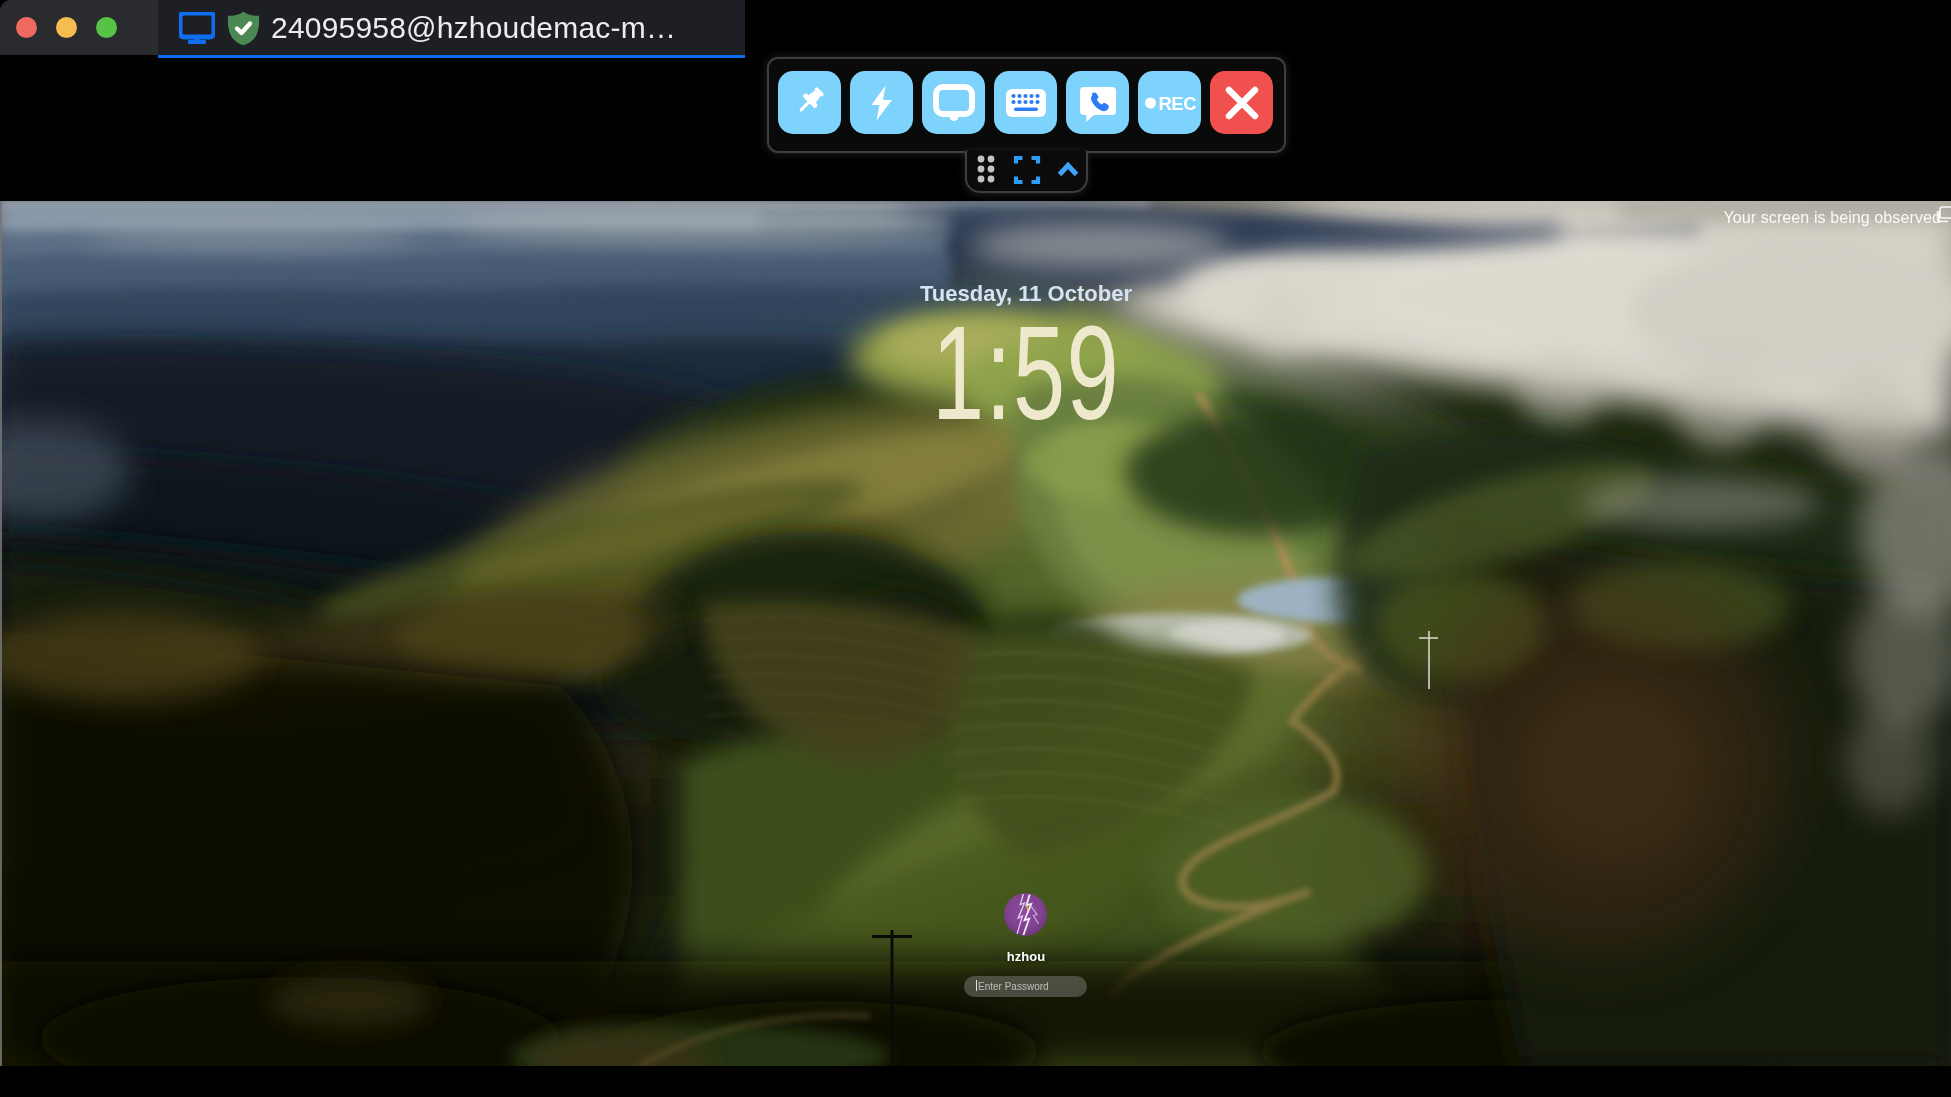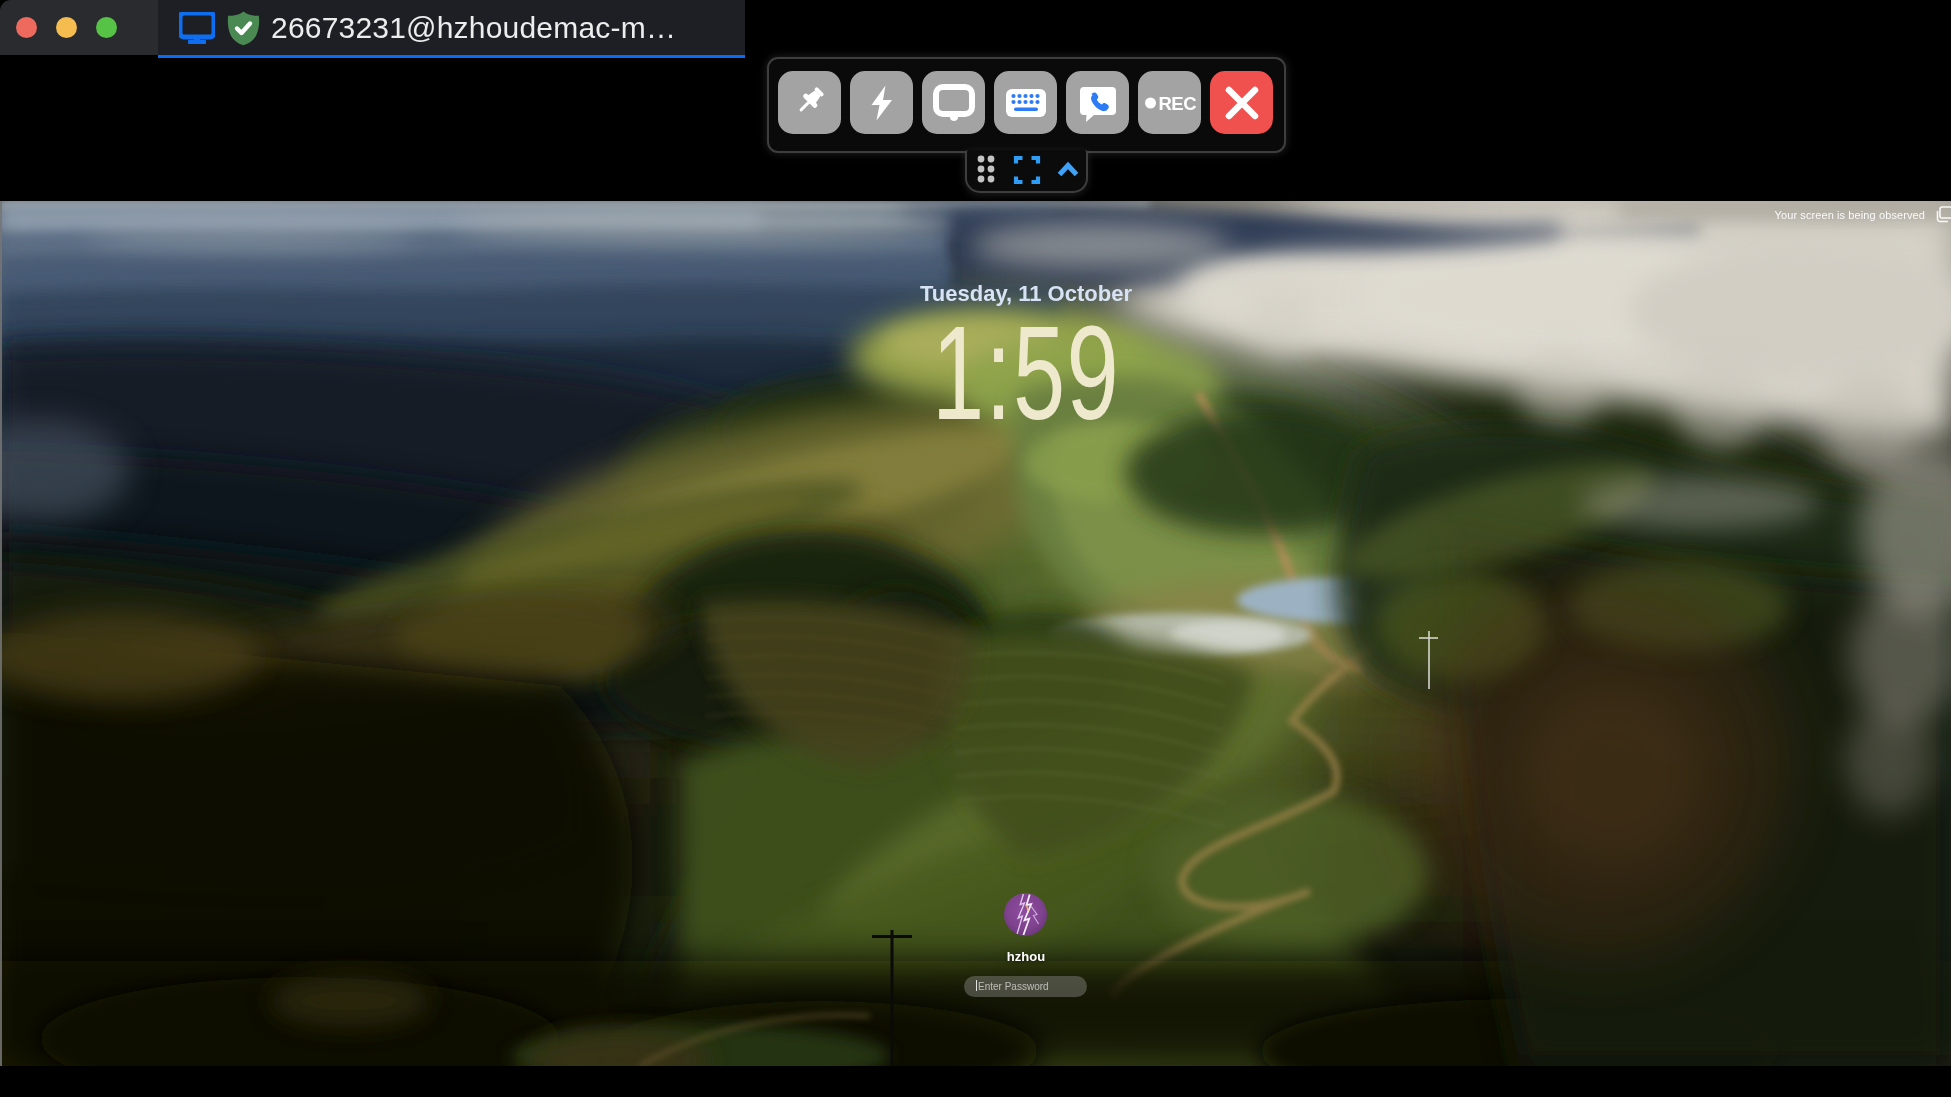--- a/index.html
+++ b/index.html
@@ -8,26 +8,26 @@
   
   .tb-left{position:absolute;left:0;top:0;width:158px;height:55px;background:#2a2b2f;border-top-left-radius:11px;}
   .light{position:absolute;top:17px;width:21px;height:21px;border-radius:50%;}
   .l-red{left:16px;background:#ee6a5e;}
   .l-yel{left:56px;background:#f5bd4f;}
   .l-grn{left:96px;background:#57c346;}
   .tab{position:absolute;left:158px;top:0;width:587px;height:58px;background:#1d1f24;border-bottom:3px solid #0a6bf4;display:flex;align-items:center;}
   .tab-txt{color:#eceded;font-size:30px;letter-spacing:0.2px;white-space:nowrap;}
   
   .panel1{position:absolute;left:767px;top:57px;width:519px;height:96px;background:#0a0a0a;border:2px solid #3e3e3e;border-radius:11px;box-shadow:0 0 10px rgba(200,200,200,0.18);}
-  .btn{position:absolute;top:12px;width:63px;height:63px;border-radius:15px;background:#a3a3a3;display:flex;align-items:center;justify-content:center;}
+  .btn{position:absolute;top:12px;width:63px;height:63px;border-radius:15px;background:#7dd3fc;display:flex;align-items:center;justify-content:center;}
   .btn.red{background:#f0504e;}
   .panel2{position:absolute;left:965px;top:150px;width:123px;height:43px;background:#0b0b0b;border:2px solid #3e3e3e;border-top:none;border-radius:3px 3px 15px 15px;box-shadow:0 2px 8px rgba(200,200,200,0.15);}
   
   .wall{position:absolute;left:0;top:201px;width:1951px;height:865px;overflow:hidden;}
-  .observed{position:absolute;top:209px;right:26px;color:rgba(255,255,255,0.93);font-size:11px;letter-spacing:0.1px;margin-left:18px;}
+  .observed{position:absolute;top:209px;right:10px;color:rgba(255,255,255,0.93);font-size:16px;letter-spacing:0.1px;margin-left:18px;}
   .obsicon{position:absolute;top:206px;right:-3px;}
   .date{position:absolute;left:1026px;top:281px;transform:translateX(-50%);color:#d7e3f4;font-size:22px;font-weight:bold;white-space:nowrap;}
   .clock{position:absolute;left:1026px;top:306px;line-height:1;transform:translateX(-50%);color:#eee8cd;font-size:134px;font-weight:normal;letter-spacing:2px;white-space:nowrap;}
   .avatar{position:absolute;left:1004px;top:893px;width:43px;height:43px;border-radius:50%;overflow:hidden;}
   .uname{position:absolute;left:1026px;top:949px;transform:translateX(-50%);color:#fff;font-size:13px;font-weight:bold;text-shadow:0 1px 3px rgba(0,0,0,0.5);}
   .pwd{position:absolute;left:964px;top:976px;width:123px;height:21px;border-radius:10.5px;background:rgba(125,125,120,0.5);color:rgba(255,255,255,0.62);line-height:21px;padding-left:12px;font-size:10px;}
   .caret{display:inline-block;width:1px;height:11px;background:rgba(255,255,255,0.85);vertical-align:-1px;margin-right:1px;}
   .lstrip{position:absolute;left:0;top:201px;width:2px;height:865px;background:#757575;opacity:0.85;}
 </style>
 </head>
@@ -290,21 +290,21 @@
   <div class="tab">
     <svg width="36" height="32" viewBox="0 0 36 32" style="margin-left:21px;">
       <rect x="1" y="1" width="34" height="24" rx="4" fill="none" stroke="#0f6ef0" stroke-width="5"></rect>
       <rect x="15" y="25" width="6" height="5" fill="#0f6ef0"></rect>
       <rect x="9" y="28" width="18" height="4" rx="1" fill="#0f6ef0"></rect>
     </svg>
     <svg width="35" height="36" viewBox="0 0 35 36" style="margin-left:11px;">
       <path d="M17.5 1.5 C20 3.8 24 5.2 27.5 5.6 C30 5.9 32 5.8 32.8 5.6 C33.6 11.5 33.2 18.6 30.6 24.4 C28.2 29.8 23.4 33.6 17.5 35.2 C11.6 33.6 6.8 29.8 4.4 24.4 C1.8 18.6 1.4 11.5 2.2 5.6 C3 5.8 5 5.9 7.5 5.6 C11 5.2 15 3.8 17.5 1.5 Z" fill="#4a8a52"></path>
       <path d="M11 18.5 L15.5 23 L24 13.5" fill="none" stroke="#fff" stroke-width="4.4" stroke-linecap="round" stroke-linejoin="round"></path>
     </svg>
-    <div class="tab-txt" style="margin-left:10px;">26673231@hzhoudemac-m…</div>
+    <div class="tab-txt" style="margin-left:10px;">24095958@hzhoudemac-m…</div>
   </div>
   <div class="panel1">
     <div class="btn" style="left:9px;">
       <svg width="40" height="40" viewBox="0 0 40 40">
         <g transform="rotate(45 21 17)">
           <rect x="15.5" y="3.5" width="11" height="4" rx="2" fill="#fff"></rect>
           <path d="M17 7.5 L25 7.5 L26.5 16 L15.5 16 Z" fill="#fff"></path>
           <rect x="12" y="15.5" width="18" height="5" rx="2.5" fill="#fff"></rect>
           <path d="M21 20.5 L21 31" stroke="#fff" stroke-width="3" stroke-linecap="round"></path>
         </g>

